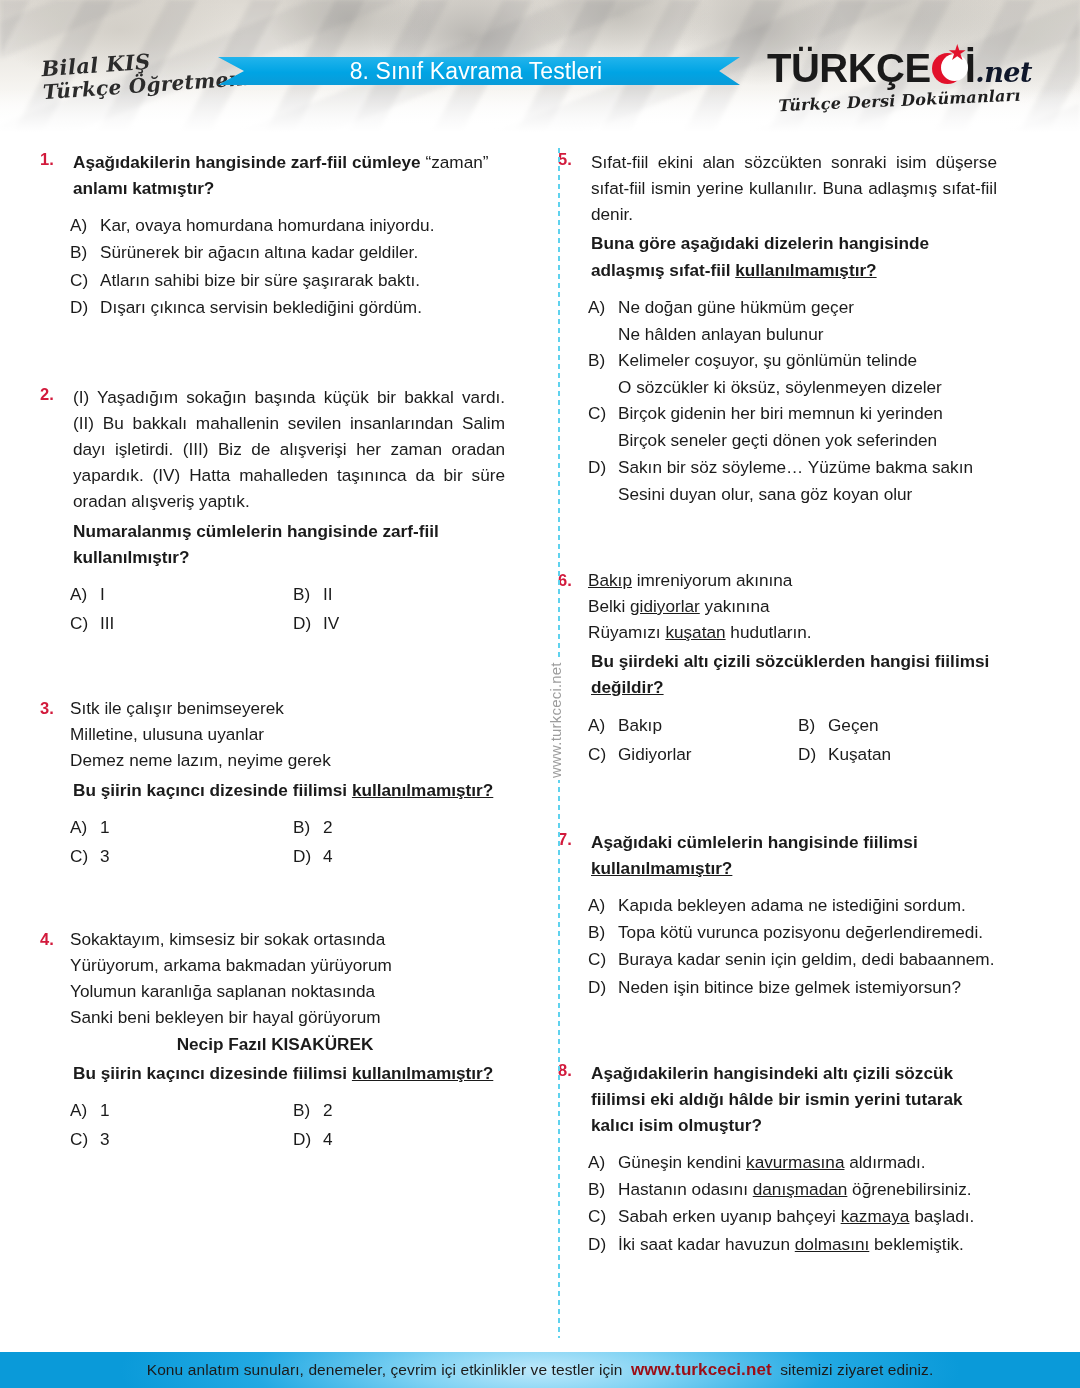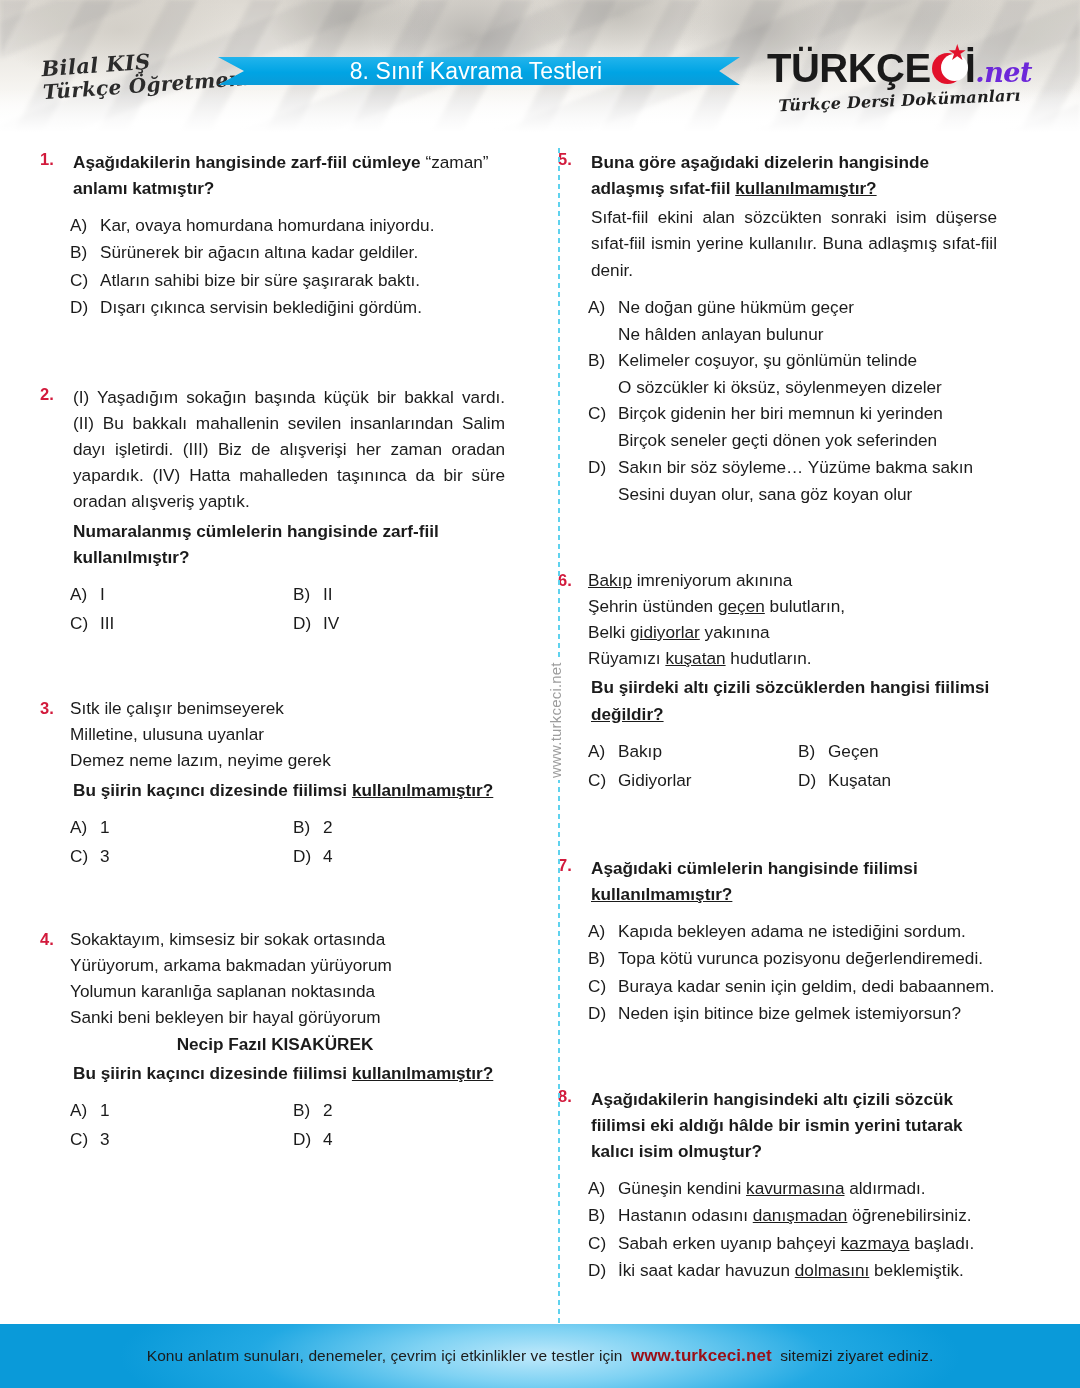--- a/index.html
+++ b/index.html
@@ -122,21 +122,21 @@
     font-size: 19px;
     line-height: 1;
   }
   .star::before { content: "\2605"; position: absolute; left: 0; top: 0; }
   .logo-net {
     font-family: "DejaVu Serif", serif;
     font-style: italic;
     font-weight: 700;
     font-size: 27px;
     letter-spacing: -.5px;
-    color: #6d28d9;
+    color: #0f172a;
   }
   .logo-tagline {
     margin-top: 3px;
     font-family: "DejaVu Serif", serif;
     font-style: italic;
     font-weight: 700;
     font-size: 16px;
     color: #1f1f1f;
     transform: rotate(-2.5deg);
     letter-spacing: .2px;
@@ -234,21 +234,21 @@
 
   .sp-1 { height: 60px; }
   .sp-2 { height: 58px; }
   .sp-3 { height: 56px; }
   .sp-4 { height: 60px; }
 
   
   .footer {
     position: absolute;
     left: 0; bottom: 0;
-    width: 1080px; height: 64px;
+    width: 1080px; height: 36px;
     background:
       radial-gradient(ellipse 420px 90px at 540px 50%, #bfe9fb 0%, #7fd2f3 30%, #22a9e3 68%, #0a9ad9 100%),
       linear-gradient(180deg, #18a6e2, #0d93d2);
     display: flex; align-items: center; justify-content: center; margin-top: 15px;
   }
   .footer-text {
     font-size: 15.5px;
     color: #1b1b1b;
     letter-spacing: .1px;
   }
@@ -429,22 +429,22 @@
             </div>
           </div>
         </div>
       </div>
       <div class="sp-4"></div>
     </div>
   <div class="col col-right" id="col-right">
       <div class="q">
         <div class="q-num">5.</div>
         <div class="q-body">
+          <p class="stem just">Sıfat-fiil ekini alan sözcükten sonraki isim düşerse sıfat-fiil ismin yerine kullanılır. Buna adlaşmış sıfat-fiil denir.</p>
           <p class="stem bold"><span>Buna göre aşağıdaki dizelerin hangisinde adlaşmış sıfat-fiil </span><span style="text-decoration: underline;">kullanılmamıştır?</span></p>
-          <p class="stem just">Sıfat-fiil ekini alan sözcükten sonraki isim düşerse sıfat-fiil ismin yerine kullanılır. Buna adlaşmış sıfat-fiil denir.</p>
           <div class="opts">
             <div>
               <div class="opt">
                 <span class="opt-key">A)</span>
                 <span class="opt-txt">Ne doğan güne hükmüm geçer</span>
               </div>
               <div class="opt-sub">Ne hâlden anlayan bulunur</div>
             </div>
             <div>
               <div class="opt">
@@ -468,21 +468,20 @@
               <div class="opt-sub">Sesini duyan olur, sana göz koyan olur</div>
             </div>
           </div>
         </div>
       </div>
       <div class="sp-1"></div>
       <div class="q">
         <div class="q-num">6.</div>
         <div class="q-body">
           <div class="poem-line"><span style="text-decoration: underline;">Bakıp</span><span> imreniyorum akınına</span></div>
-          <div class="poem-line"><span>Şehrin üstünden </span><span style="text-decoration: underline;">geçen</span><span> bulutların,</span></div>
           <div class="poem-line"><span>Belki </span><span style="text-decoration: underline;">gidiyorlar</span><span> yakınına</span></div>
           <div class="poem-line"><span>Rüyamızı </span><span style="text-decoration: underline;">kuşatan</span><span> hudutların.</span></div>
           <p class="stem bold"><span>Bu şiirdeki altı çizili sözcüklerden hangisi fiilimsi </span><span style="text-decoration: underline;">değildir?</span></p>
           <div class="opts-grid">
             <div>
               <div class="opt">
                 <span class="opt-key">A)</span>
                 <span class="opt-txt">Bakıp</span>
               </div>
             </div>

